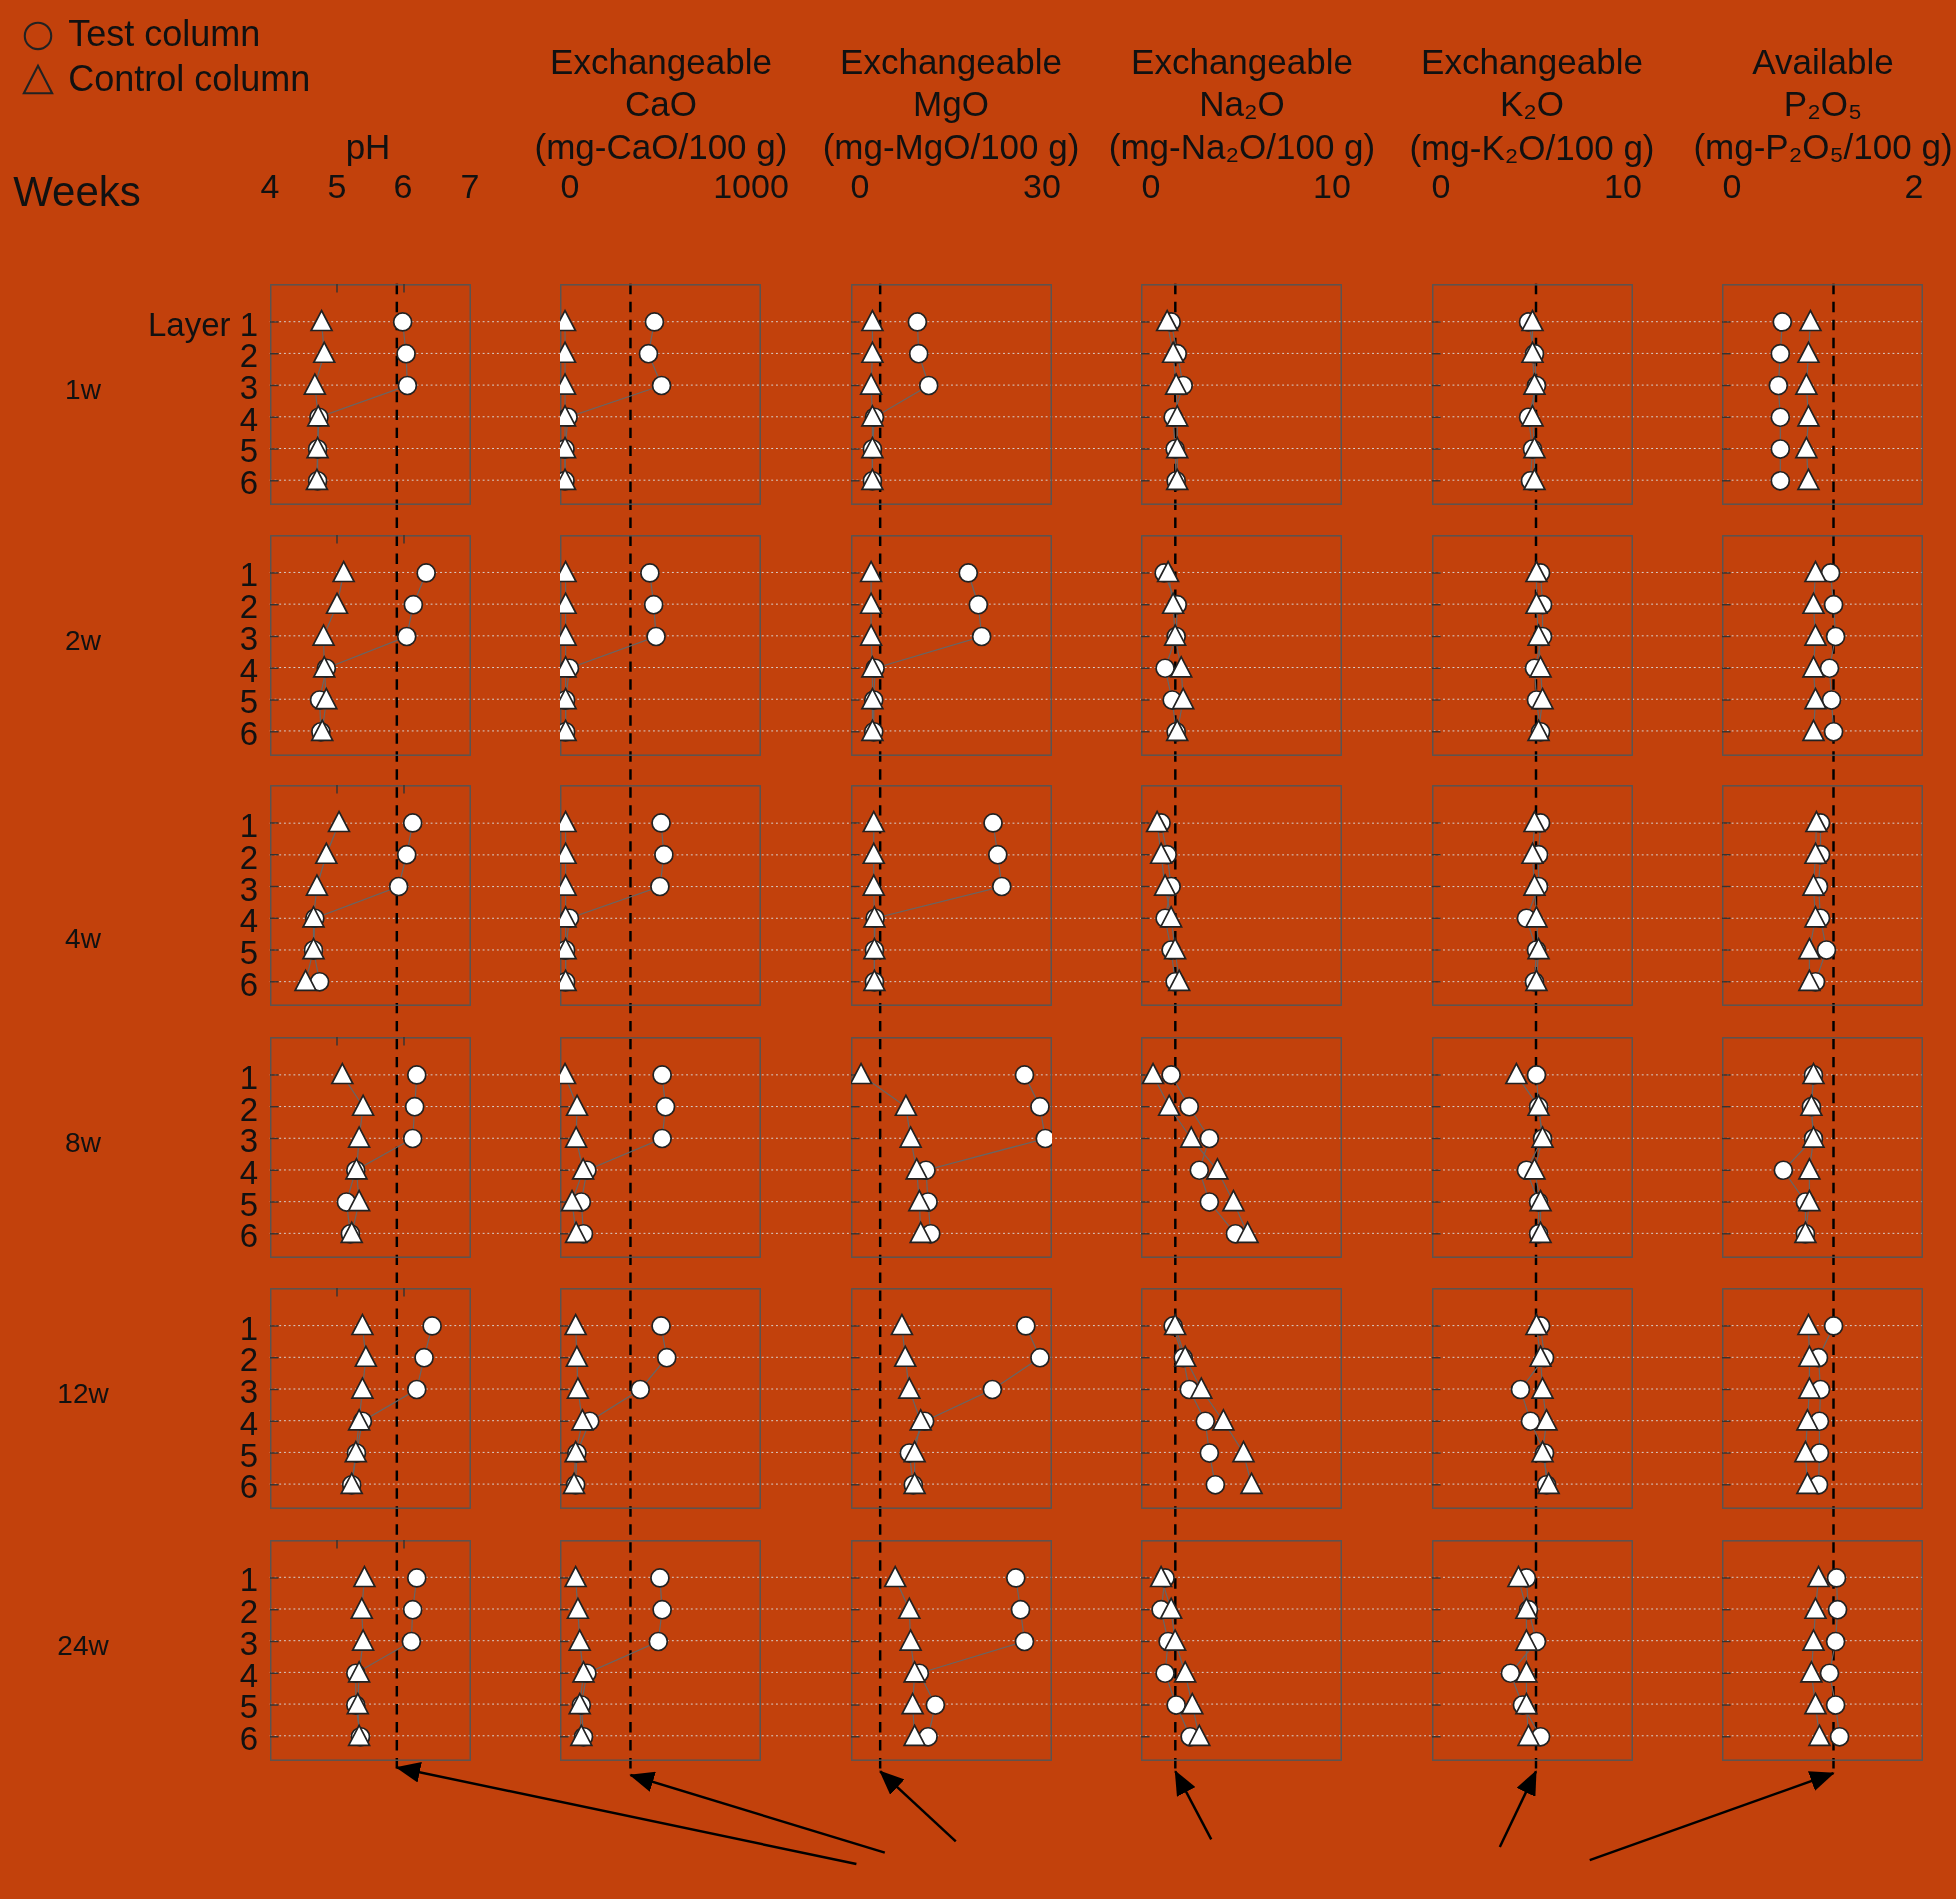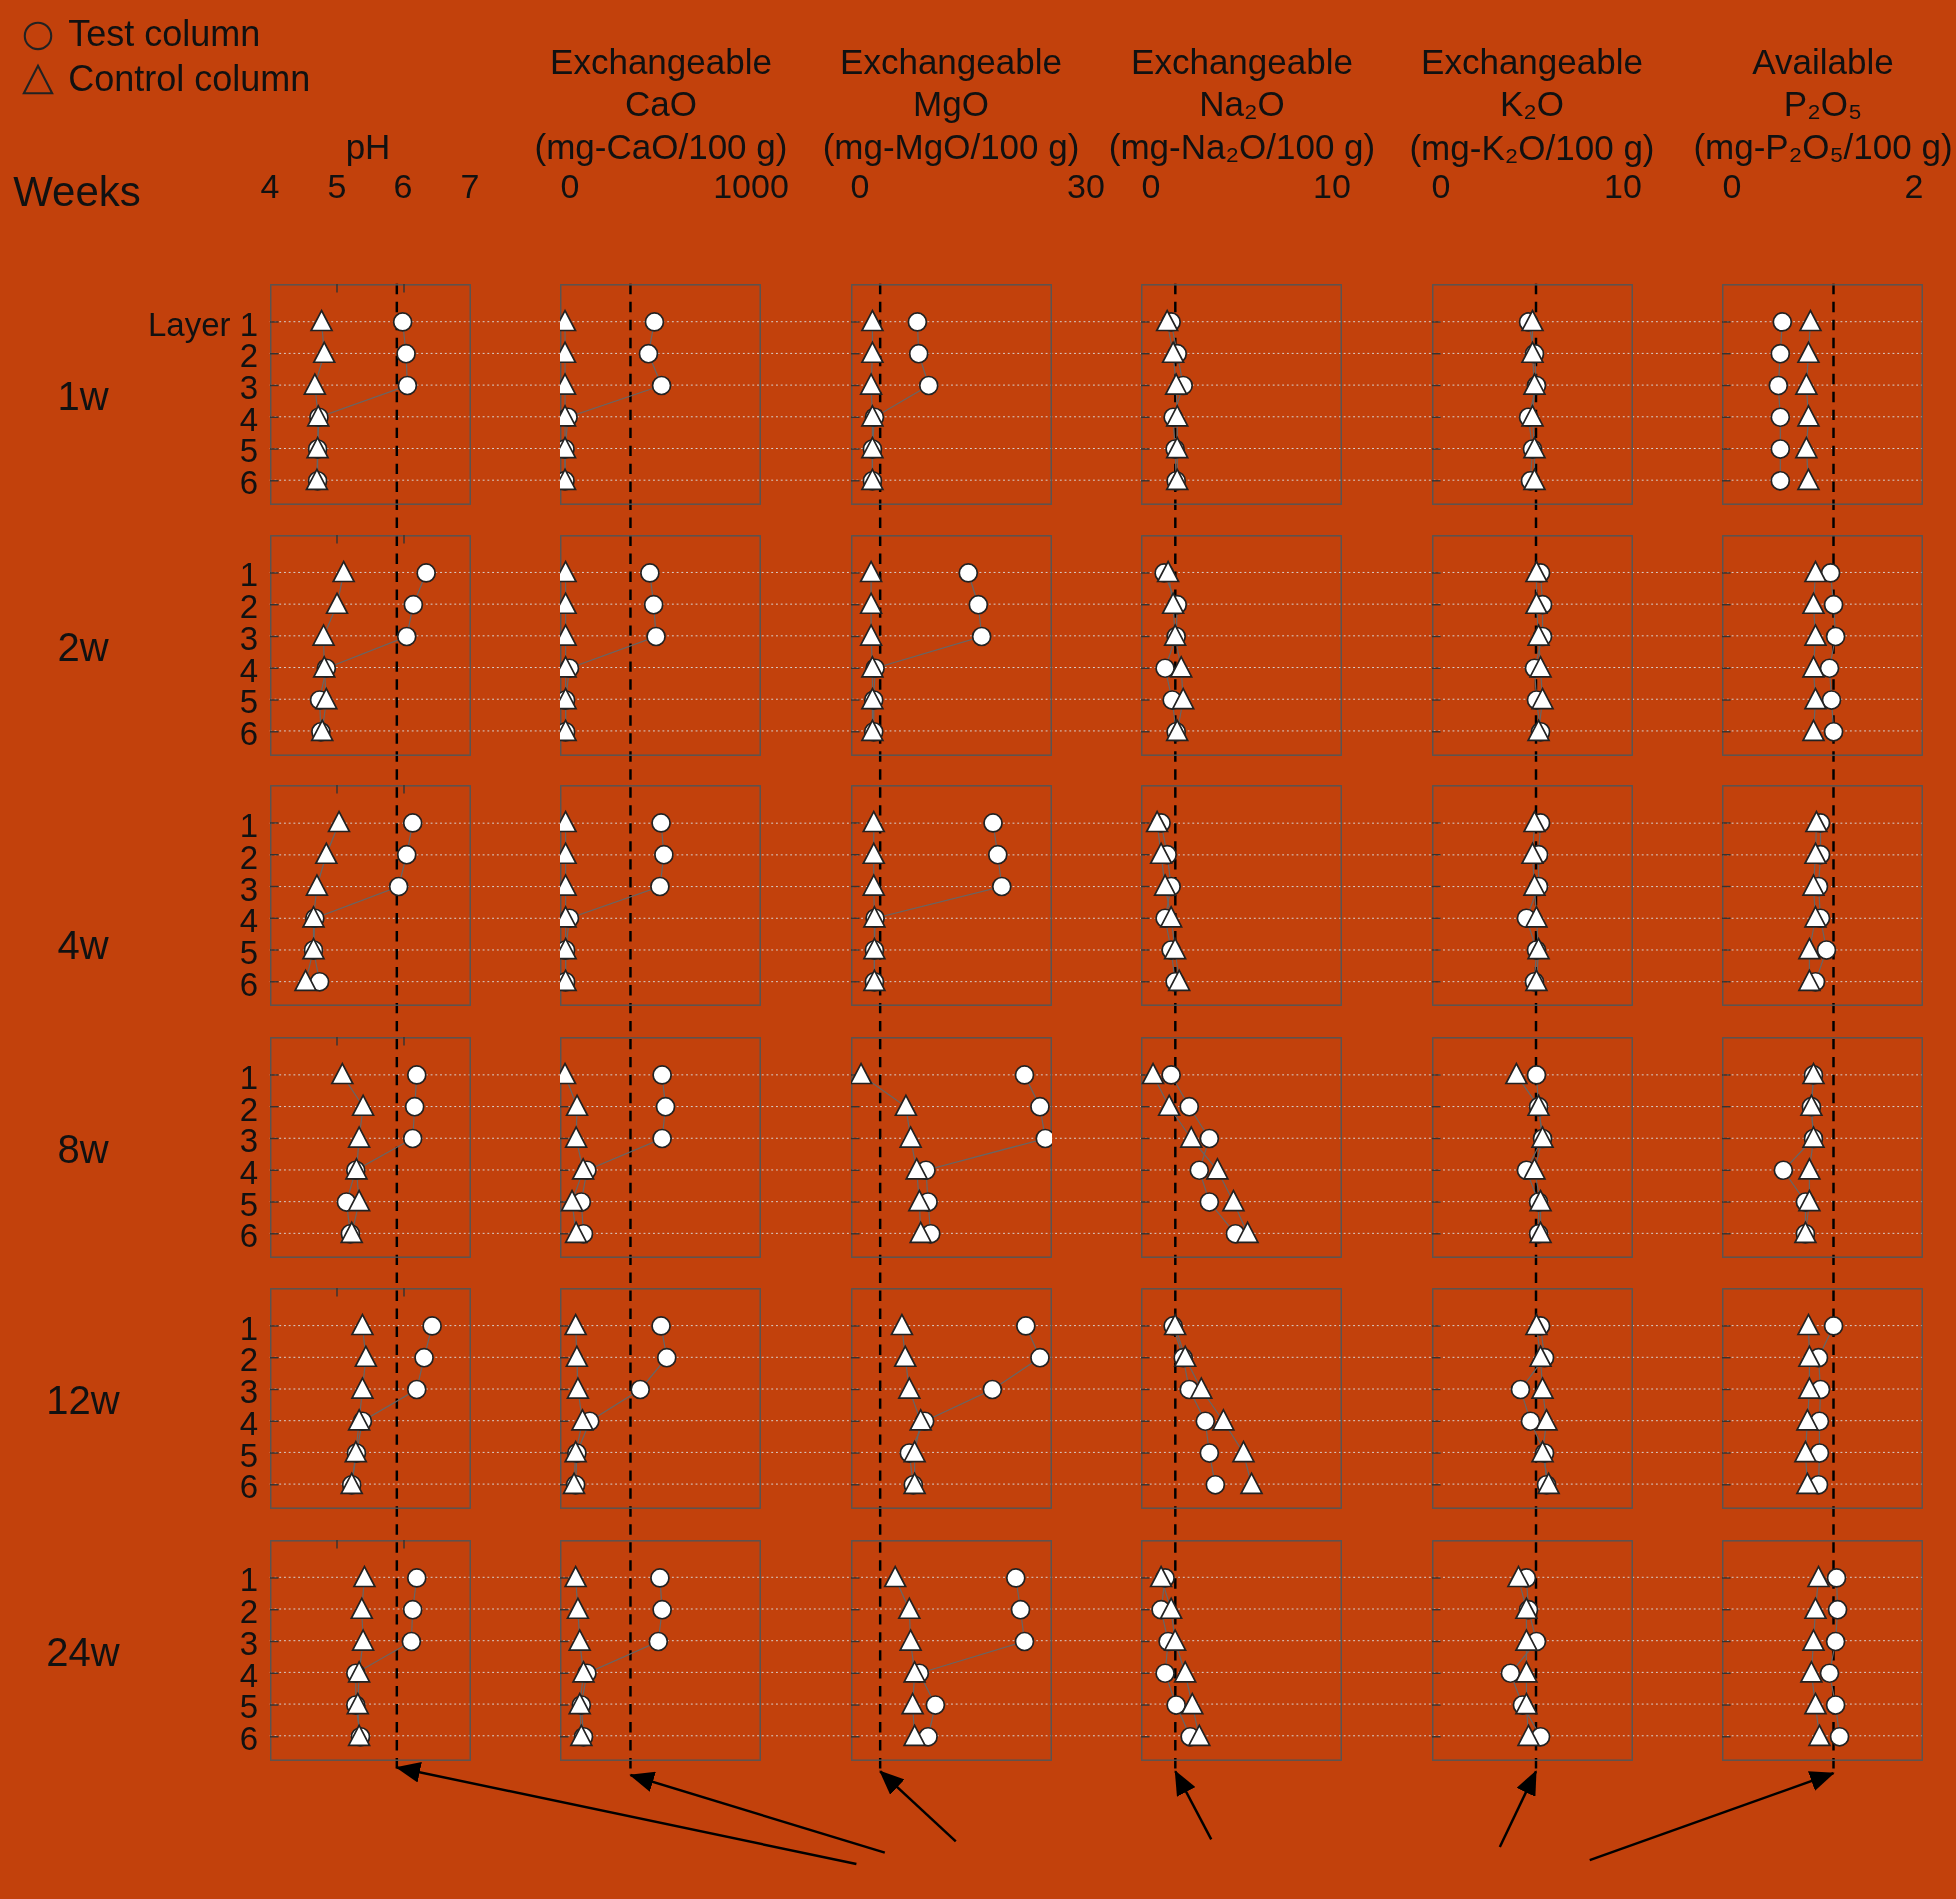--- a/index.html
+++ b/index.html
@@ -7,21 +7,21 @@
     position:relative;
     width:1956px;height:1899px;
     background:#c2410c;
     font-family:"Liberation Sans","DejaVu Sans",sans-serif;
     color:#111;
     overflow:hidden;
   }
   .abs{position:absolute;white-space:nowrap;}
   .hline{font-size:35px;line-height:43px;text-align:center;transform:translateX(-50%);}
   .ticklbl{font-size:34px;text-align:center;transform:translateX(-50%);}
-  .rowlbl{font-size:40px;text-align:center;transform:translateX(-50%);}
+  .rowlbl{font-size:28px;text-align:center;transform:translateX(-50%);}
   .layerlbl{font-size:33px;text-align:right;width:161px;}
   .weeks{font-size:42px;}
   .annot{font-size:38px;text-align:center;transform:translateX(-50%);}
   .legend{position:absolute;left:21px;top:11.4px;}
   .legend-row{display:flex;align-items:center;gap:13.2px;height:45px;}
   .legend-row span{font-size:36px;}
   svg{display:block;}
   .panel{position:absolute;}
 </style>
 </head>
@@ -119,21 +119,21 @@
       <div class="abs hline" style="left:1823px;top:40px;">Available</div>
       <div class="abs hline" style="left:1823px;top:82px;">P₂O₅</div>
       <div class="abs hline" style="left:1823px;top:125px;">(mg-P₂O₅/100 g)</div>
       <div class="abs ticklbl" style="left:270px;top:167px;">4</div>
       <div class="abs ticklbl" style="left:337px;top:167px;">5</div>
       <div class="abs ticklbl" style="left:403px;top:167px;">6</div>
       <div class="abs ticklbl" style="left:470px;top:167px;">7</div>
       <div class="abs ticklbl" style="left:570px;top:167px;">0</div>
       <div class="abs ticklbl" style="left:751px;top:167px;">1000</div>
       <div class="abs ticklbl" style="left:860px;top:167px;">0</div>
-      <div class="abs ticklbl" style="left:1086px;top:167px;">30</div>
+      <div class="abs ticklbl" style="left:1042px;top:167px;">30</div>
       <div class="abs ticklbl" style="left:1151px;top:167px;">0</div>
       <div class="abs ticklbl" style="left:1332px;top:167px;">10</div>
       <div class="abs ticklbl" style="left:1441px;top:167px;">0</div>
       <div class="abs ticklbl" style="left:1623px;top:167px;">10</div>
       <div class="abs ticklbl" style="left:1732px;top:167px;">0</div>
       <div class="abs ticklbl" style="left:1914px;top:167px;">2</div>
       <div class="abs rowlbl" style="left:83px;top:374px;">1w</div>
       <div class="abs rowlbl" style="left:83px;top:625px;">2w</div>
       <div class="abs rowlbl" style="left:83px;top:875px;margin-top:48px;">4w</div>
       <div class="abs rowlbl" style="left:83px;top:1127px;">8w</div>

